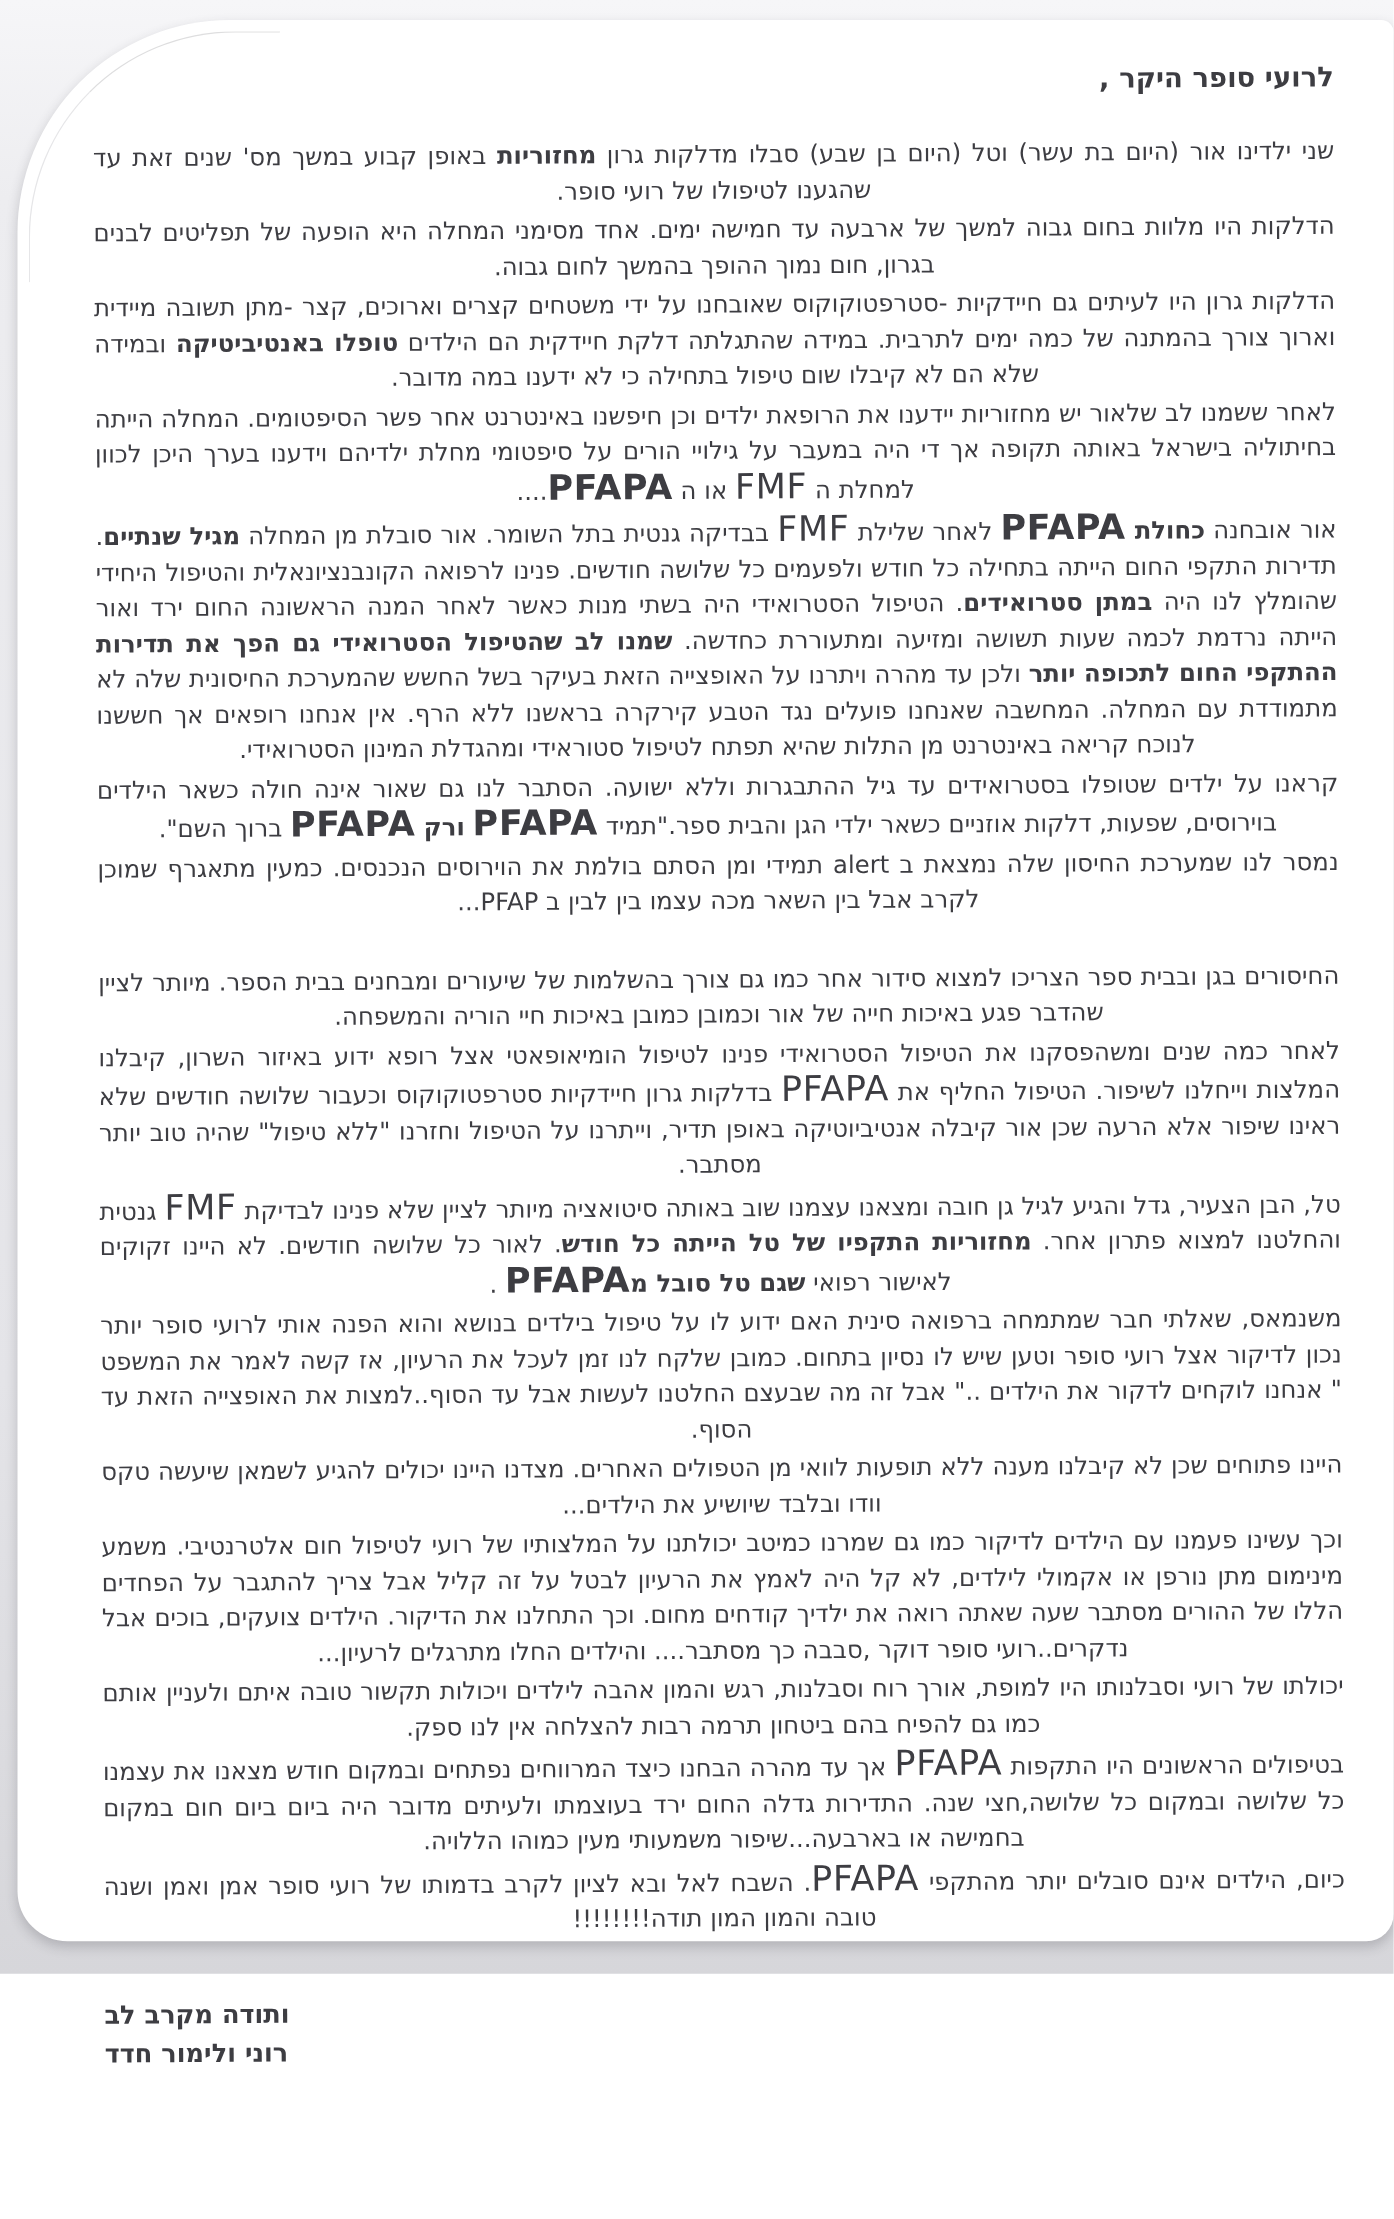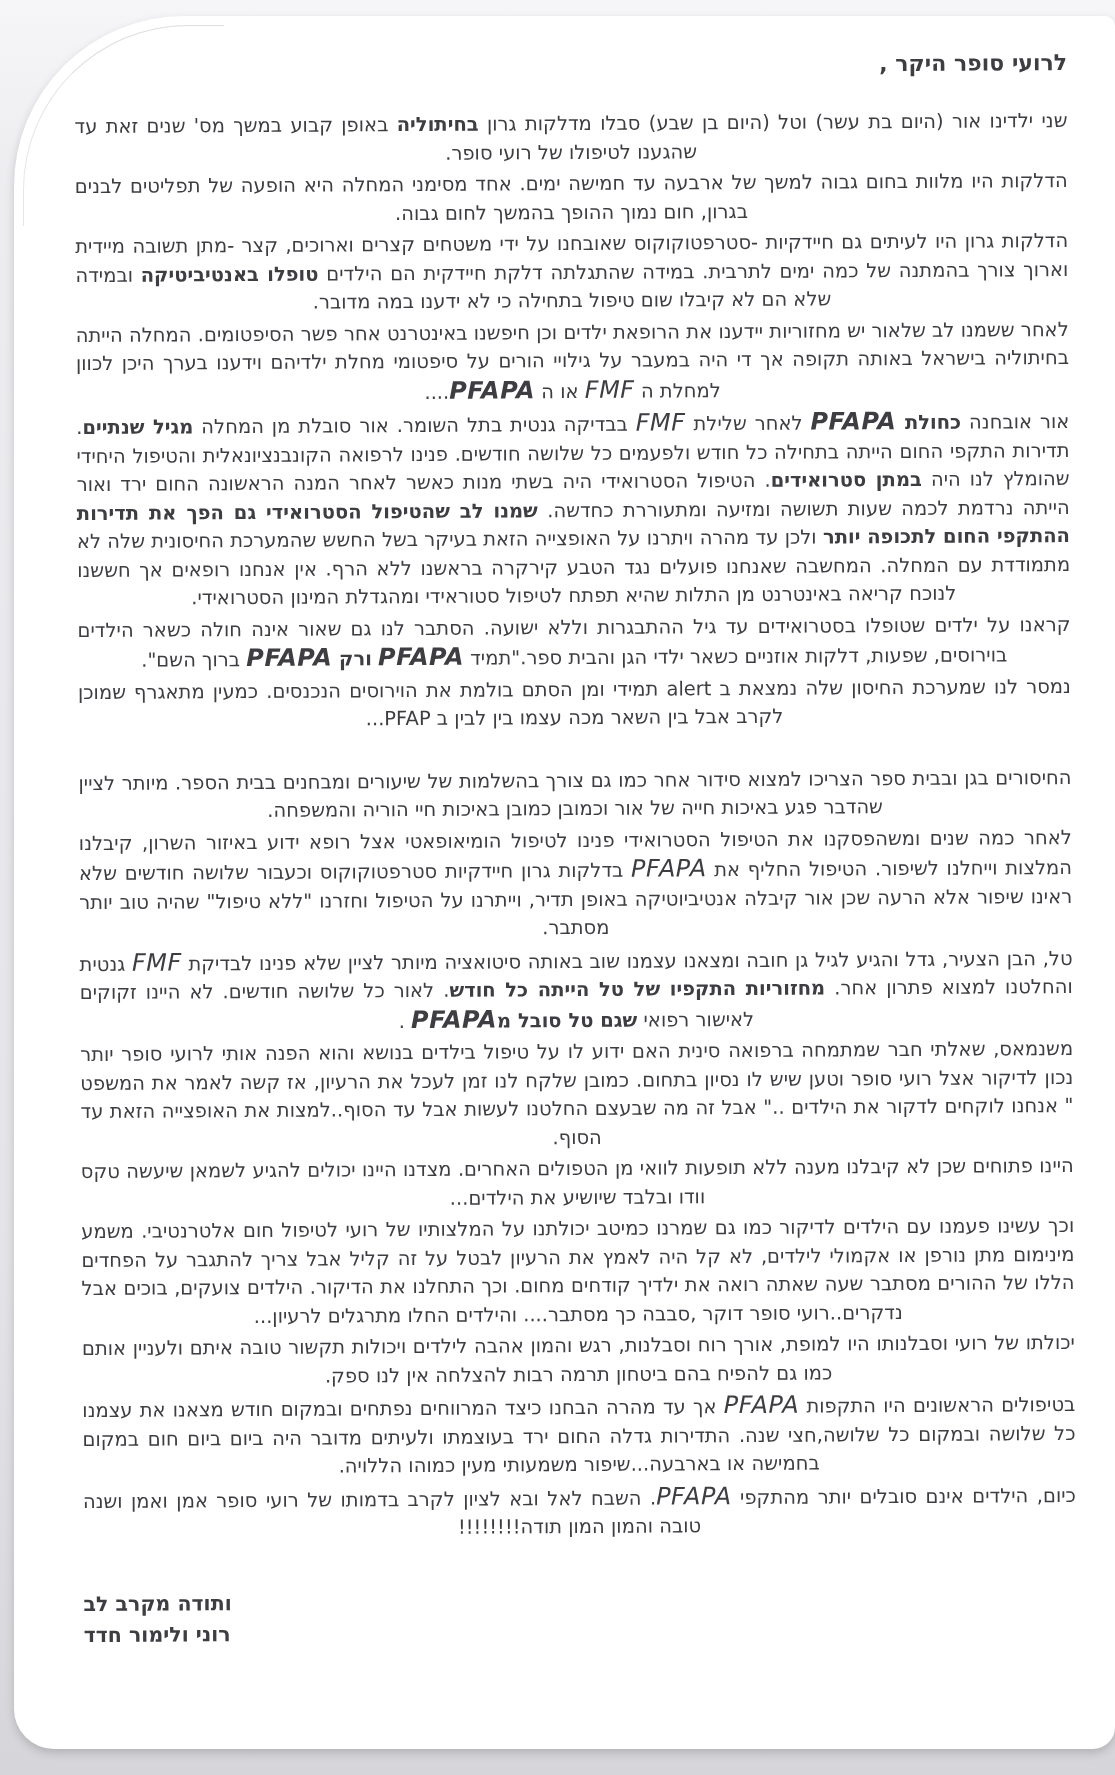--- a/index.html
+++ b/index.html
@@ -3,21 +3,21 @@
 <meta charset="utf-8">
 <style>
   html,body{
     margin:0; padding:0;
     width:1115px; height:1775px;
     overflow:hidden;
     font-family:"DejaVu Sans", sans-serif;
   }
   .canvas{
     position:relative;
-    width:1115px; height:1775px;
+    width:1115px; height:1579px;
     background:linear-gradient(180deg,#f6f6f8 0%,#ededf0 10%,#e4e4e8 70%,#d6d6da 100%);
   }
   .page{
     position:absolute;
     left:14px; top:16px; right:0; bottom:26px;
     background:var(--paper,#ffffff);
     border-radius:170px 10px 22px 40px;
     box-shadow:0 4px 9px rgba(50,50,60,0.22);
   }
   
@@ -46,39 +46,39 @@
   }
   .para{
     font-size:19.5px;
     line-height:28.5px;
     margin:0 0 3px 0;
     text-align:justify;
     text-align-last:center;
   }
   .para.gap{ margin-top:34px; }
   .b{ font-weight:700; }
-  .en{ font-size:24px; letter-spacing:0.5px;font-style:italic; }
+  .en{ font-size:28px; letter-spacing:0.5px; }
   .sig{
     margin-top:44px;
     font-weight:700;
     font-size:20.5px;
     line-height:31px;
     text-align:left;
   }
   .sig .line{ direction:rtl; }
 </style>
 </head>
 <body>
 
 <div class="canvas">
   <div class="page">
     <div class="text">
       <div class="title">לרועי סופר היקר ,</div>
       <div>
-          <p class="para"><span>שני ילדינו אור (היום בת עשר) וטל (היום בן שבע) סבלו מדלקות גרון </span><span class="b">בחיתוליה</span><span> באופן קבוע במשך מס' שנים זאת עד שהגענו לטיפולו של רועי סופר.</span></p>
+          <p class="para"><span>שני ילדינו אור (היום בת עשר) וטל (היום בן שבע) סבלו מדלקות גרון </span><span class="b">מחזוריות</span><span> באופן קבוע במשך מס' שנים זאת עד שהגענו לטיפולו של רועי סופר.</span></p>
           <p class="para"><span>הדלקות היו מלוות בחום גבוה למשך של ארבעה עד חמישה ימים. אחד מסימני המחלה היא הופעה של תפליטים לבנים בגרון, חום נמוך ההופך בהמשך לחום גבוה.</span></p>
           <p class="para"><span>הדלקות גרון היו לעיתים גם חיידקיות -סטרפטוקוקוס שאובחנו על ידי משטחים קצרים וארוכים, קצר -מתן תשובה מיידית וארוך צורך בהמתנה של כמה ימים לתרבית. במידה שהתגלתה דלקת חיידקית הם הילדים </span><span class="b">טופלו באנטיביטיקה</span><span> ובמידה שלא הם לא קיבלו שום טיפול בתחילה כי לא ידענו במה מדובר.</span></p>
           <p class="para"><span>לאחר ששמנו לב שלאור יש מחזוריות יידענו את הרופאת ילדים וכן חיפשנו באינטרנט אחר פשר הסיפטומים. המחלה הייתה בחיתוליה בישראל באותה תקופה אך די היה במעבר על גילויי הורים על סיפטומי מחלת ילדיהם וידענו בערך היכן לכוון למחלת ה </span><span class="en">FMF</span><span> או ה </span><span class="b en">PFAPA</span><span>....</span></p>
           <p class="para"><span>אור אובחנה  </span><span class="b">כחולת </span><span class="b en">PFAPA</span><span> לאחר שלילת </span><span class="en">FMF</span><span> בבדיקה גנטית בתל השומר. אור סובלת מן המחלה </span><span class="b">מגיל שנתיים</span><span>. תדירות התקפי החום הייתה בתחילה כל חודש ולפעמים כל שלושה חודשים. פנינו לרפואה הקונבנציונאלית והטיפול היחידי שהומלץ לנו היה </span><span class="b">במתן סטרואידים</span><span>. הטיפול הסטרואידי היה בשתי מנות כאשר לאחר המנה הראשונה החום ירד ואור הייתה נרדמת לכמה שעות תשושה ומזיעה ומתעוררת כחדשה. </span><span class="b">שמנו לב שהטיפול הסטרואידי גם הפך את תדירות ההתקפי החום לתכופה יותר</span><span> ולכן עד מהרה ויתרנו על האופצייה הזאת בעיקר בשל החשש שהמערכת החיסונית שלה לא מתמודדת עם המחלה. המחשבה שאנחנו פועלים נגד הטבע קירקרה בראשנו ללא הרף. אין אנחנו רופאים אך חששנו לנוכח קריאה באינטרנט מן התלות שהיא תפתח לטיפול סטוראידי ומהגדלת המינון הסטרואידי.</span></p>
           <p class="para"><span>קראנו על ילדים שטופלו בסטרואידים עד גיל ההתבגרות וללא ישועה. הסתבר לנו גם שאור אינה חולה כשאר הילדים בוירוסים, שפעות, דלקות אוזניים כשאר ילדי הגן והבית ספר."תמיד </span><span class="b en">PFAPA</span><span> </span><span class="b">ורק </span><span class="b en">PFAPA</span><span> ברוך השם".</span></p>
           <p class="para"><span>נמסר לנו שמערכת החיסון שלה נמצאת ב alert תמידי ומן הסתם בולמת את הוירוסים הנכנסים. כמעין מתאגרף שמוכן לקרב אבל בין השאר מכה עצמו בין לבין ב PFAP...</span></p>
           <p class="para gap"><span>החיסורים בגן ובבית ספר הצריכו למצוא סידור אחר כמו גם צורך בהשלמות של שיעורים ומבחנים בבית הספר. מיותר לציין שהדבר פגע באיכות חייה של אור וכמובן כמובן באיכות חיי הוריה והמשפחה.</span></p>
           <p class="para"><span>לאחר כמה שנים ומשהפסקנו את הטיפול הסטרואידי פנינו לטיפול הומיאופאטי אצל רופא ידוע באיזור השרון, קיבלנו המלצות וייחלנו לשיפור. הטיפול החליף את </span><span class="en">PFAPA</span><span> בדלקות גרון חיידקיות סטרפטוקוקוס וכעבור שלושה חודשים שלא ראינו שיפור אלא הרעה שכן אור קיבלה אנטיביוטיקה באופן תדיר, וייתרנו על הטיפול וחזרנו "ללא טיפול" שהיה טוב יותר מסתבר.</span></p>
           <p class="para"><span>טל, הבן הצעיר, גדל והגיע לגיל גן חובה ומצאנו עצמנו שוב באותה סיטואציה מיותר לציין שלא פנינו לבדיקת </span><span class="en">FMF</span><span> גנטית והחלטנו למצוא פתרון אחר.  </span><span class="b">מחזוריות התקפיו של טל הייתה כל חודש</span><span>. לאור כל שלושה חודשים. לא היינו זקוקים לאישור רפואי </span><span class="b">שגם טל סובל מ</span><span class="b en">PFAPA</span><span> .</span></p>
           <p class="para"><span>משנמאס, שאלתי חבר שמתמחה ברפואה סינית האם ידוע לו על טיפול בילדים בנושא והוא הפנה אותי לרועי סופר יותר נכון לדיקור אצל רועי סופר וטען שיש לו נסיון בתחום. כמובן שלקח לנו זמן לעכל את הרעיון, אז קשה לאמר את המשפט " אנחנו לוקחים לדקור את הילדים .." אבל זה מה שבעצם החלטנו לעשות אבל עד הסוף..למצות את האופצייה הזאת עד הסוף.</span></p>

